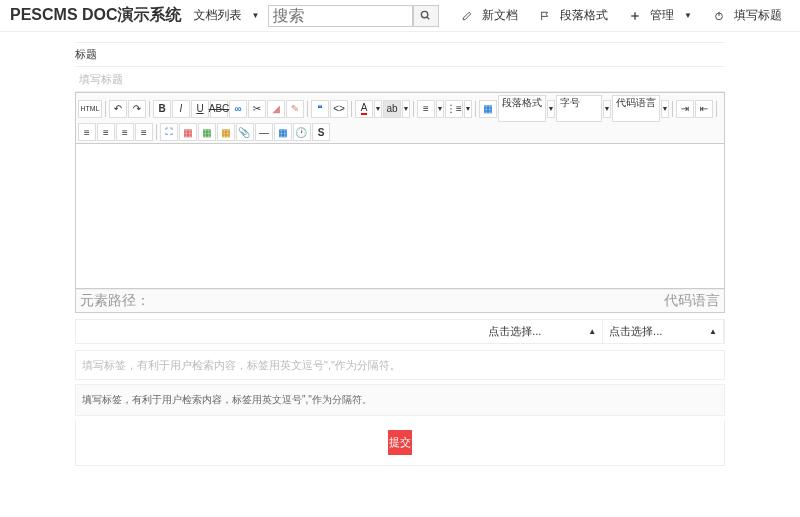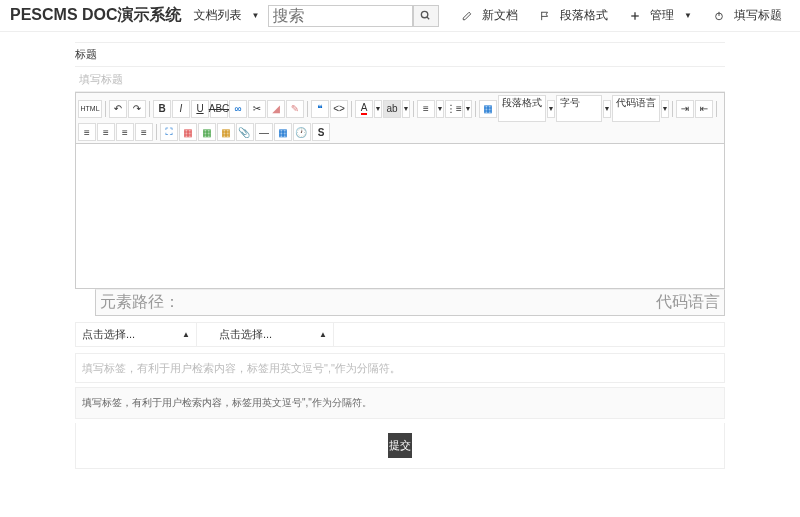--- a/index.html
+++ b/index.html
@@ -20,30 +20,30 @@
 .section-label { font-size: 11px; padding: 4px 0; border-top: 1px solid #eee; }
 .title-input { width: 100%; border: 1px solid #eee; border-left: none; border-right: none; padding: 6px 4px; font-size: 11px; color: #999; }
 .title-input::placeholder { color: #bbb; }
 .editor-toolbar { border: 1px solid #ccc; background: #fafafa; padding: 2px; display: flex; flex-wrap: wrap; gap: 1px; align-items: center; }
 .tb-btn { width: 18px; height: 18px; display: inline-flex; align-items: center; justify-content: center; font-size: 10px; cursor: pointer; background: #fff; border: 1px solid #ddd; color: #333; }
 .tb-btn.html { width: 24px; font-size: 7px; }
 .tb-sep { display: inline-block; width: 1px; height: 16px; background: #ccc; margin: 0 2px; }
 .tb-select { font-size: 10px; height: 27px; border: 1px solid #ddd; background: #fff; padding: 0 3px; min-width: 46px; }
 .tb-drop { width: 8px; height: 18px; border: 1px solid #ddd; background: #fff; font-size: 7px; display: inline-flex; align-items: center; justify-content: center; cursor: pointer; }
 .editor-body { border: 1px solid #ccc; border-top: none; height: 145px; background: #fff; }
-.editor-footer { border: 1px solid #ccc; border-top: 1px solid #eee; display: flex; justify-content: space-between; padding: 2px 4px; font-size: 16px; color: #999; background: #fafafa; margin-left: 20px; }
-.selects-row { display: flex; gap: 16px; margin-top: 6px; border: 1px solid #eee; }
+.editor-footer { border: 1px solid #ccc; border-top: 1px solid #eee; display: flex; justify-content: space-between; padding: 2px 4px; font-size: 14px; color: #999; background: #fafafa; }
+.selects-row { display: flex; gap: 0; margin-top: 6px; border: 1px solid #eee; justify-content: flex-end; }
 .sel-wrap { display: flex; align-items: center; border-right: 1px solid #eee; }
 .sel { border: none; padding: 4px 6px; font-size: 11px; width: 100px; background: #fff; }
 .sel-caret { padding: 0 6px; font-size: 8px; cursor: pointer; }
 .tags-input { width: 100%; border: 1px solid #eee; padding: 8px 6px; font-size: 11px; margin-top: 6px; }
 .tags-input::placeholder { color: #bbb; }
 .hint-box { border: 1px solid #eee; background: #fafafa; padding: 8px 6px; font-size: 10px; color: #666; margin-top: 4px; }
 .submit-row { text-align: center; padding: 10px 0; border: 1px solid #eee; border-top: none; margin-top: 4px; }
-.submit-btn { background: #404040; color: #fff; border: none; padding: 5px 1px; font-size: 11px; cursor: pointer; }
+.submit-btn { background: #ef4444; color: #fff; border: none; padding: 5px 1px; font-size: 11px; cursor: pointer; }
 .footer { text-align: center; padding: 20px 0 10px; font-size: 11px; color: #333; }
 svg { display: block; }
 </style>
 </head>
 <body>
 
 <div class="top-nav">
   <span class="brand">PESCMS DOC演示系统</span>
   <span class="nav-link">
       <span>文档列表</span>

